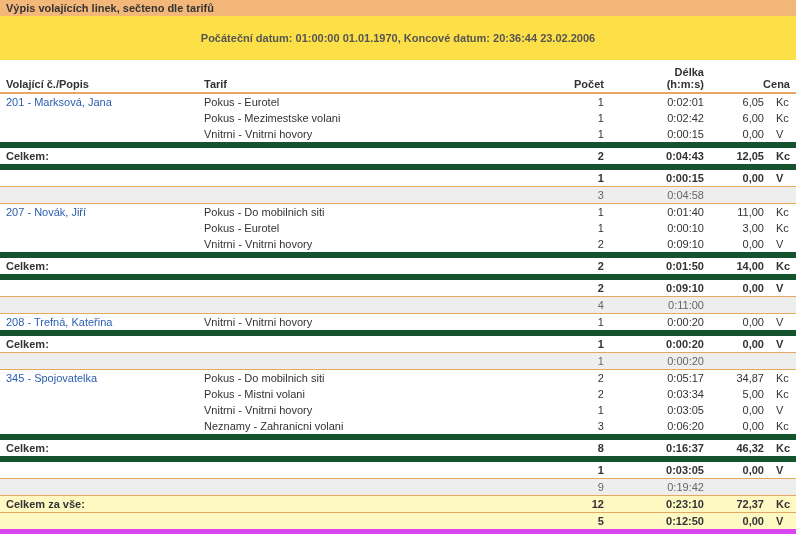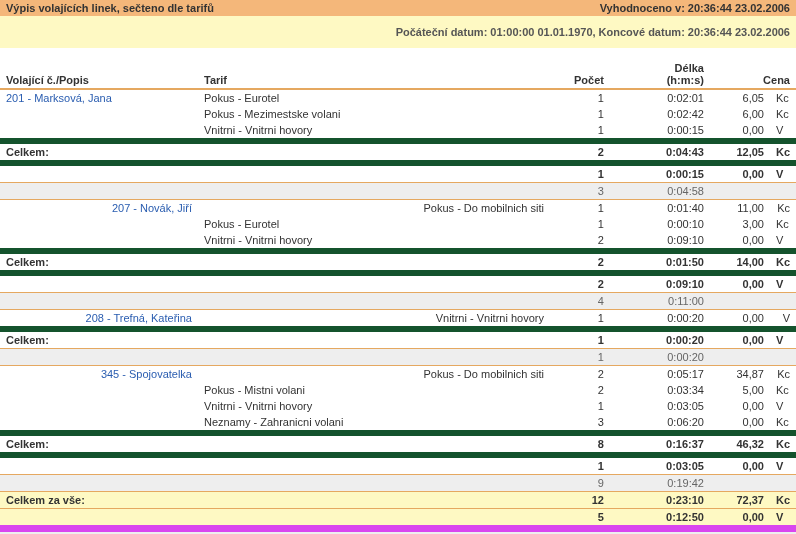--- a/index.html
+++ b/index.html
@@ -12,34 +12,34 @@
     width: 796px;
   }
   .header-orange {
     background: #f4b77a;
     padding: 2px 6px;
     display: flex;
     justify-content: space-between;
     font-weight: bold;
   }
   .header-green {
-    background: #fef9c3;
-    padding: 10px 6px;
-    text-align: right;
+    background: #fde047;
+    padding: 16px 6px;
+    text-align: center;
     font-weight: bold;
     color: #555;
   }
   table {
     width: 100%;
     border-collapse: collapse;
   }
   th {
     text-align: left;
     font-weight: bold;
-    padding: 14px 6px 2px 6px;
+    padding: 6px 6px 2px 6px;
     border-bottom: 2px solid #e5a860;
     vertical-align: bottom;
   }
   th.right, td.right { text-align: right; }
   td {
     padding: 2px 6px;
     vertical-align: top;
   }
   .col-caller { width: 198px; }
   .col-tarif  { width: auto; }
@@ -47,21 +47,20 @@
   .col-delka  { width: 100px; }
   .col-cena   { width: 60px; }
   .col-unit   { width: 24px; }
   a.caller {
     color: #2a5db0;
     text-decoration: none;
     margin-top: 24px;
   }
   tr.hr-orange td {
     border-top: 1px solid #e5a860;
-    text-align: right;
   }
   tr.celkem td {
     font-weight: bold;
     border-top: 6px solid #14532d;
   }
   tr.subtot td {
     background: #eee;
     color: #666;
     border-top: 1px solid #e5a860;
   }
@@ -82,21 +81,20 @@
   th .sub {
     display:block;
     font-weight: bold;
   }
 </style>
 </head>
 <body>
 
 <div class="header-orange">
   <span>Výpis volajících linek, sečteno dle tarifů</span>
-  <span>Vyhodnoceno v: 20:36:44 23.02.2006</span>
 </div>
 <div class="header-green">Počáteční datum: 01:00:00 01.01.1970, Koncové datum: 20:36:44 23.02.2006</div>
 
 <table>
   <colgroup>
     <col class="col-caller">
       <col class="col-tarif">
       <col class="col-pocet">
       <col class="col-delka">
       <col class="col-cena">

